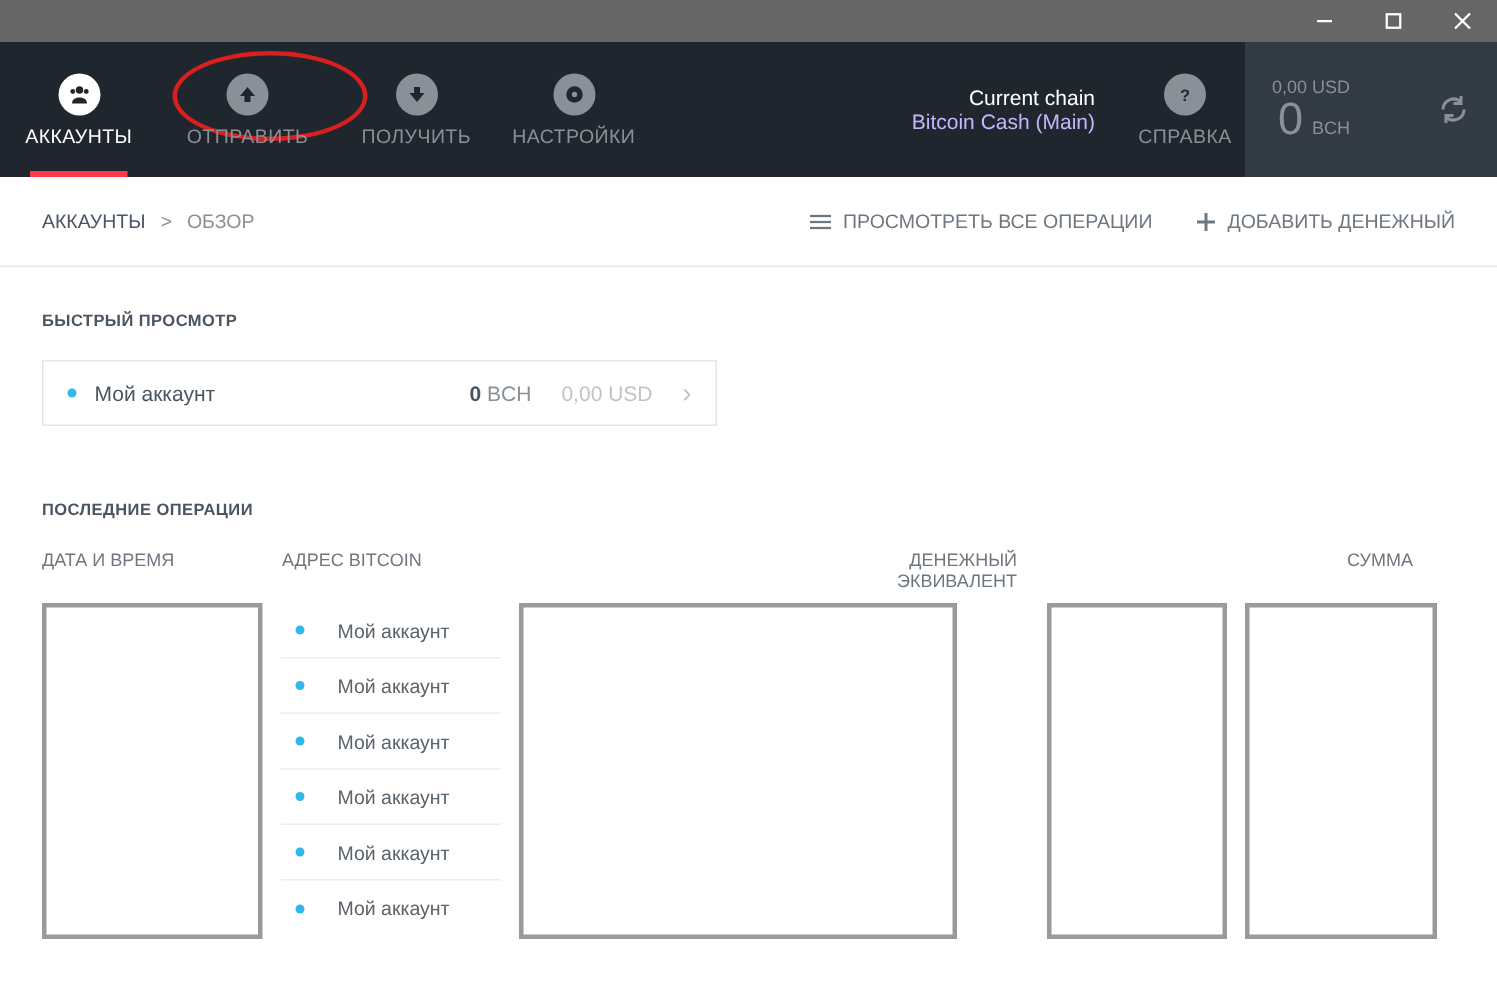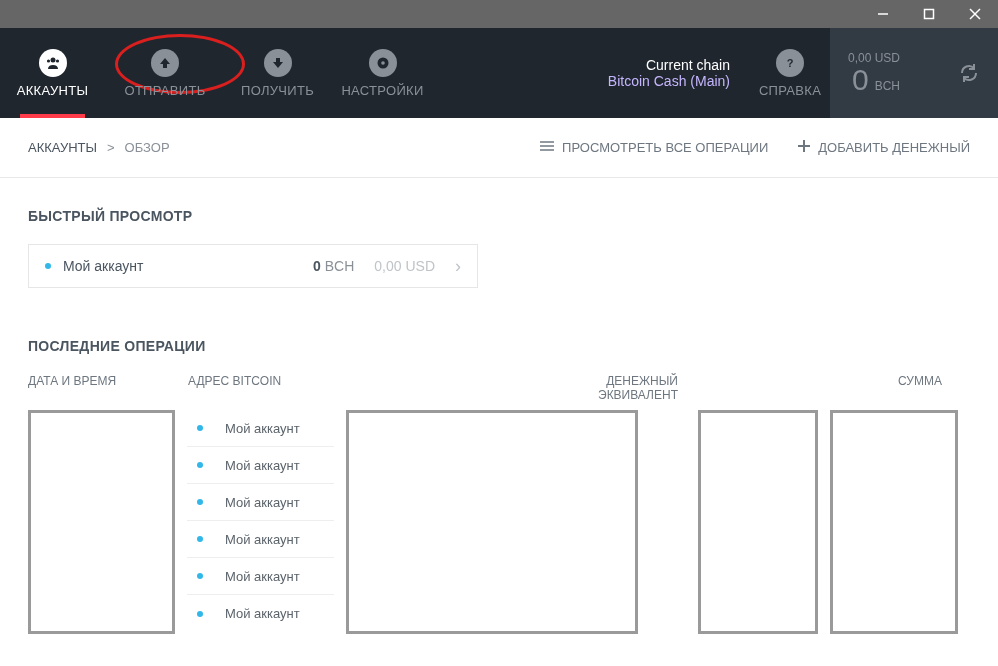--- a/index.html
+++ b/index.html
@@ -29,25 +29,25 @@
   .bal-main { display:flex; align-items:baseline; gap:6px; }
   .bal-main-num { font-size:30px; font-weight:300; color:#8a9097; line-height:1; }
   .bal-main-cur { font-size:12px; color:#8a9097; }
   .refresh svg { display:block; }
   
   .subbar { height:60px; background:#fff; border-bottom:1px solid #e8e8e8; display:flex; align-items:center; padding:0 28px; }
   .breadcrumb { color:#8a9097; font-size:13px; display:flex; gap:10px; align-items:center;}
   .breadcrumb .crumb-link { color:#4a5560; }
   .breadcrumb .crumb-sep { color:#8a9097; }
   .subbar-right { margin-left:auto; display:flex; gap:30px; align-items:center; }
-  .subbar-action { color:#6e7780; font-size:13px; display:flex; align-items:flex-start; gap:8px; cursor:pointer;}
+  .subbar-action { color:#6e7780; font-size:13px; display:flex; align-items:center; gap:8px; cursor:pointer;}
   
   .content { position:relative; height:488px; overflow-y:scroll; padding:30px 28px; background:#fff; }
   
-  .section-title { color:#4a5560; font-size:14px; font-weight:600; letter-spacing:0.3px; margin-bottom:20px;}
+  .section-title { color:#4a5560; font-size:11px; font-weight:600; letter-spacing:0.3px; margin-bottom:20px;}
   
   .quickview-row { border:1px solid #e6e6e6; width:450px; height:44px; display:flex; align-items:center; padding:0 16px; margin-bottom:50px; cursor:pointer;}
   .bullet { width:6px; height:6px; border-radius:50%; background:#31b7e8; margin-right:12px; display:inline-block;}
   .qv-name { color:#4a5560; font-size:14px; flex:1; }
   .qv-bch { color:#4a5560; font-size:14px; margin-right:20px;}
   .qv-bch .bch-lbl { color:#8a9097;}
   .qv-usd { color:#bfc4c8; font-size:14px; margin-right:20px;}
   .qv-chev { color:#bfc4c8; font-size:18px; }
   
   .txn-head { display:flex; color:#6e7780; font-size:12px; margin:20px 0 8px; }

